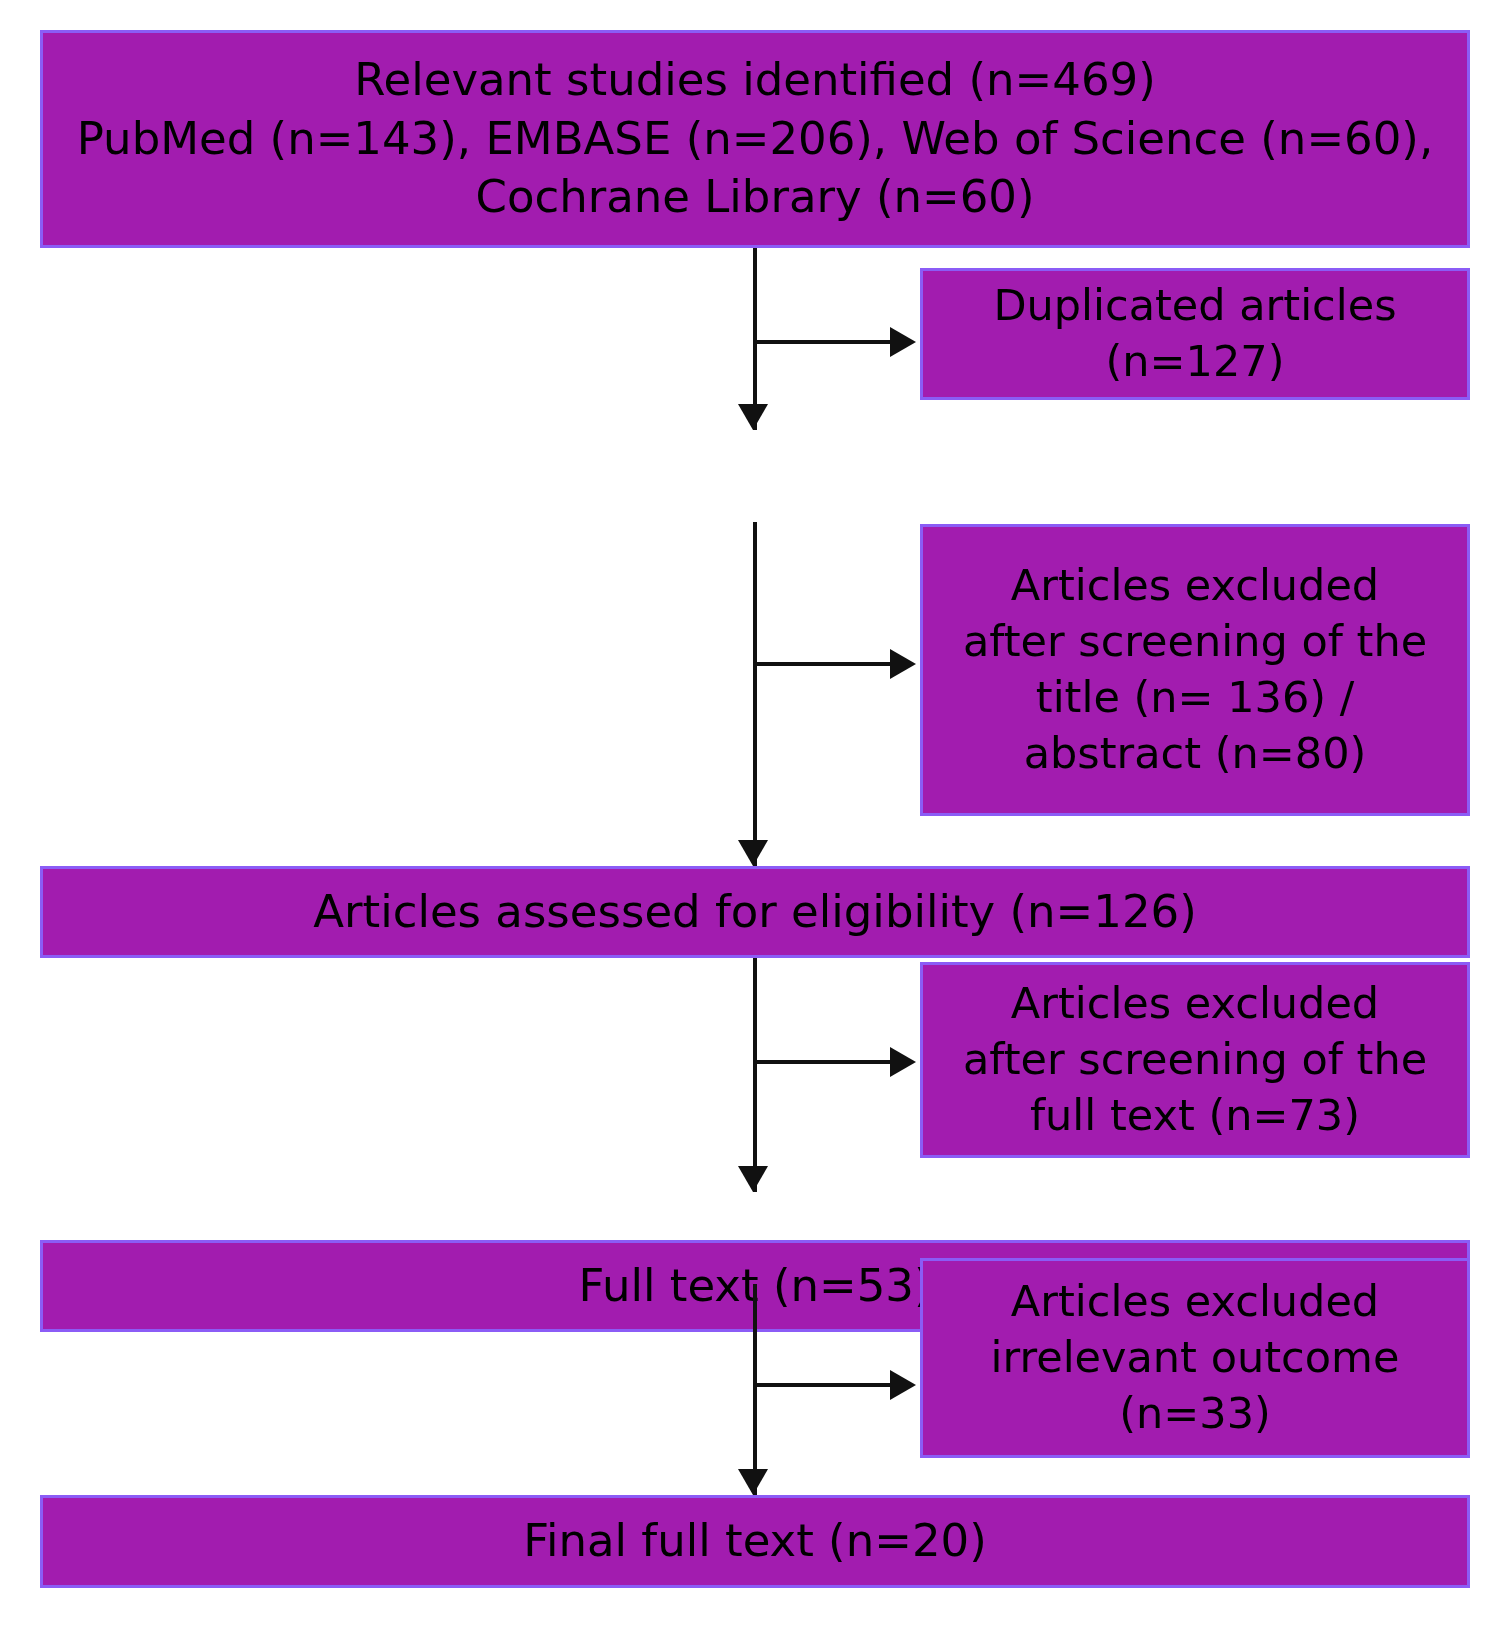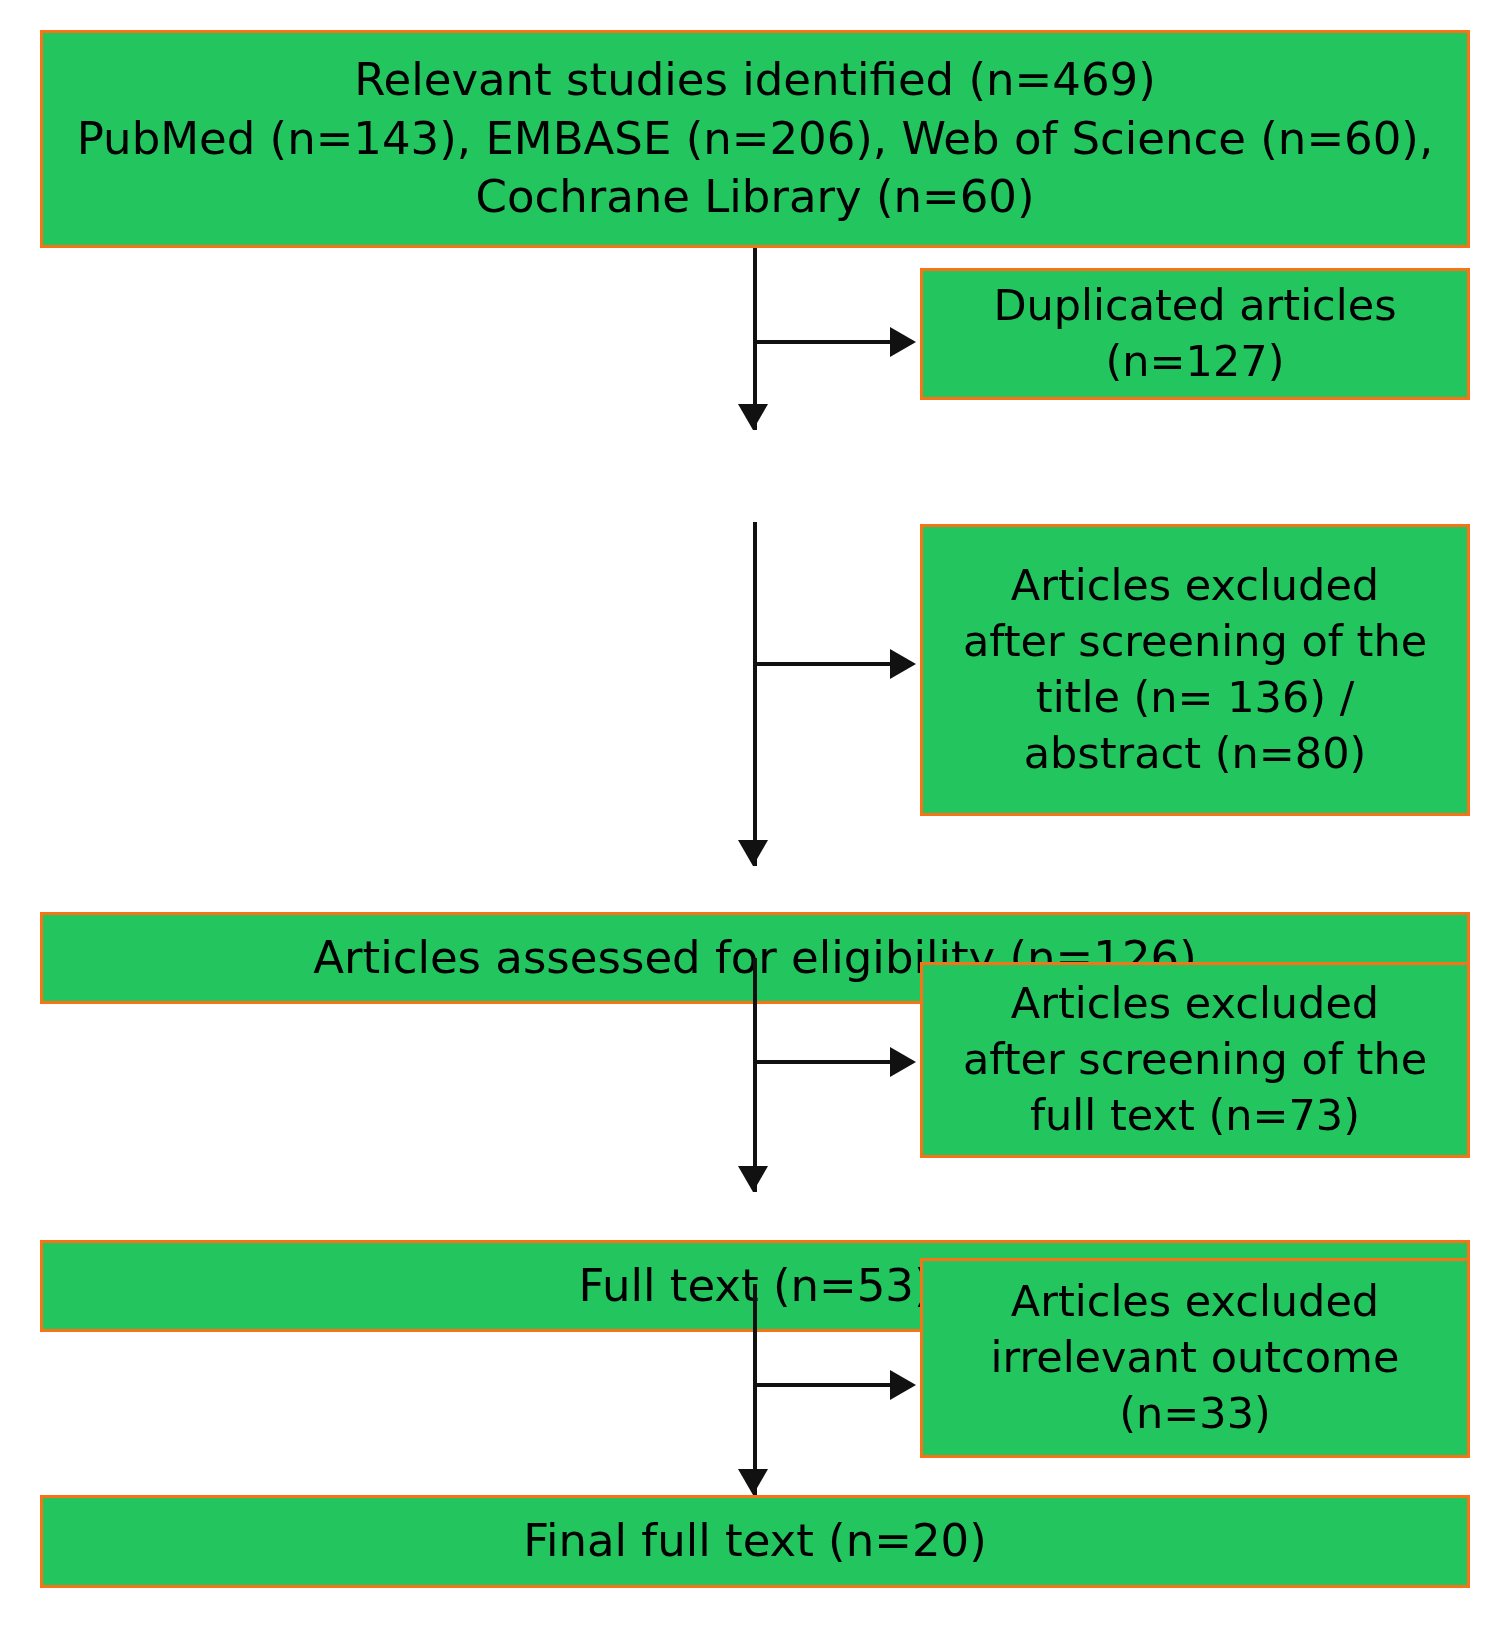--- a/index.html
+++ b/index.html
@@ -13,22 +13,22 @@
   #flow {
     position: relative;
     width: 1506px;
     height: 1632px;
     background: #ffffff;
     overflow: hidden;
   }
   .box {
     position: absolute;
     box-sizing: border-box;
-    border: 3px solid #f97316;
-    background: #22c55e;
+    border: 3px solid #8b5cf6;
+    background: #a21caf;
     display: flex;
     align-items: center;
     justify-content: center;
     text-align: center;
     color: #000000;
     line-height: 1.30;
     padding: 2px 8px;
   }
   .box .txt {
     display: block;
@@ -105,21 +105,21 @@
   <div class="hline" style="left:753px; top:662px; width:140px;"></div>
   <div class="arrow-right" style="left:890px; top:649px;"></div>
 
   <div class="box side-box" style="top:524px; height:292px;">
     <span class="txt">Articles excluded
 after screening of the
 title (n= 136) /
 abstract (n=80)</span>
   </div>
 
-  <div class="box main-box" style="top:912px; height:92px;">
+  <div class="box main-box" style="top:866px; height:92px;">
     <span class="txt">Articles assessed for eligibility (n=126)</span>
   </div>
 
   <div class="vline" style="left:753px; top:958px; height:234px;"></div>
   <div class="arrow-down" style="left:738px; top:1166px;"></div>
 
   <div class="hline" style="left:753px; top:1060px; width:140px;"></div>
   <div class="arrow-right" style="left:890px; top:1047px;"></div>
 
   <div class="box side-box" style="top:962px; height:196px;">

